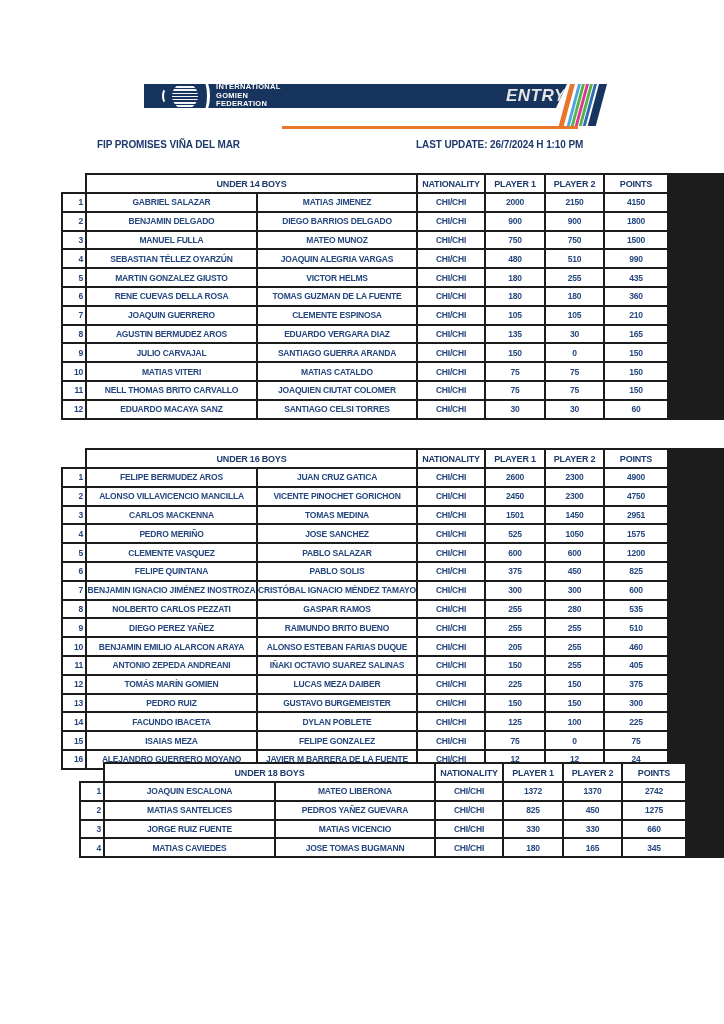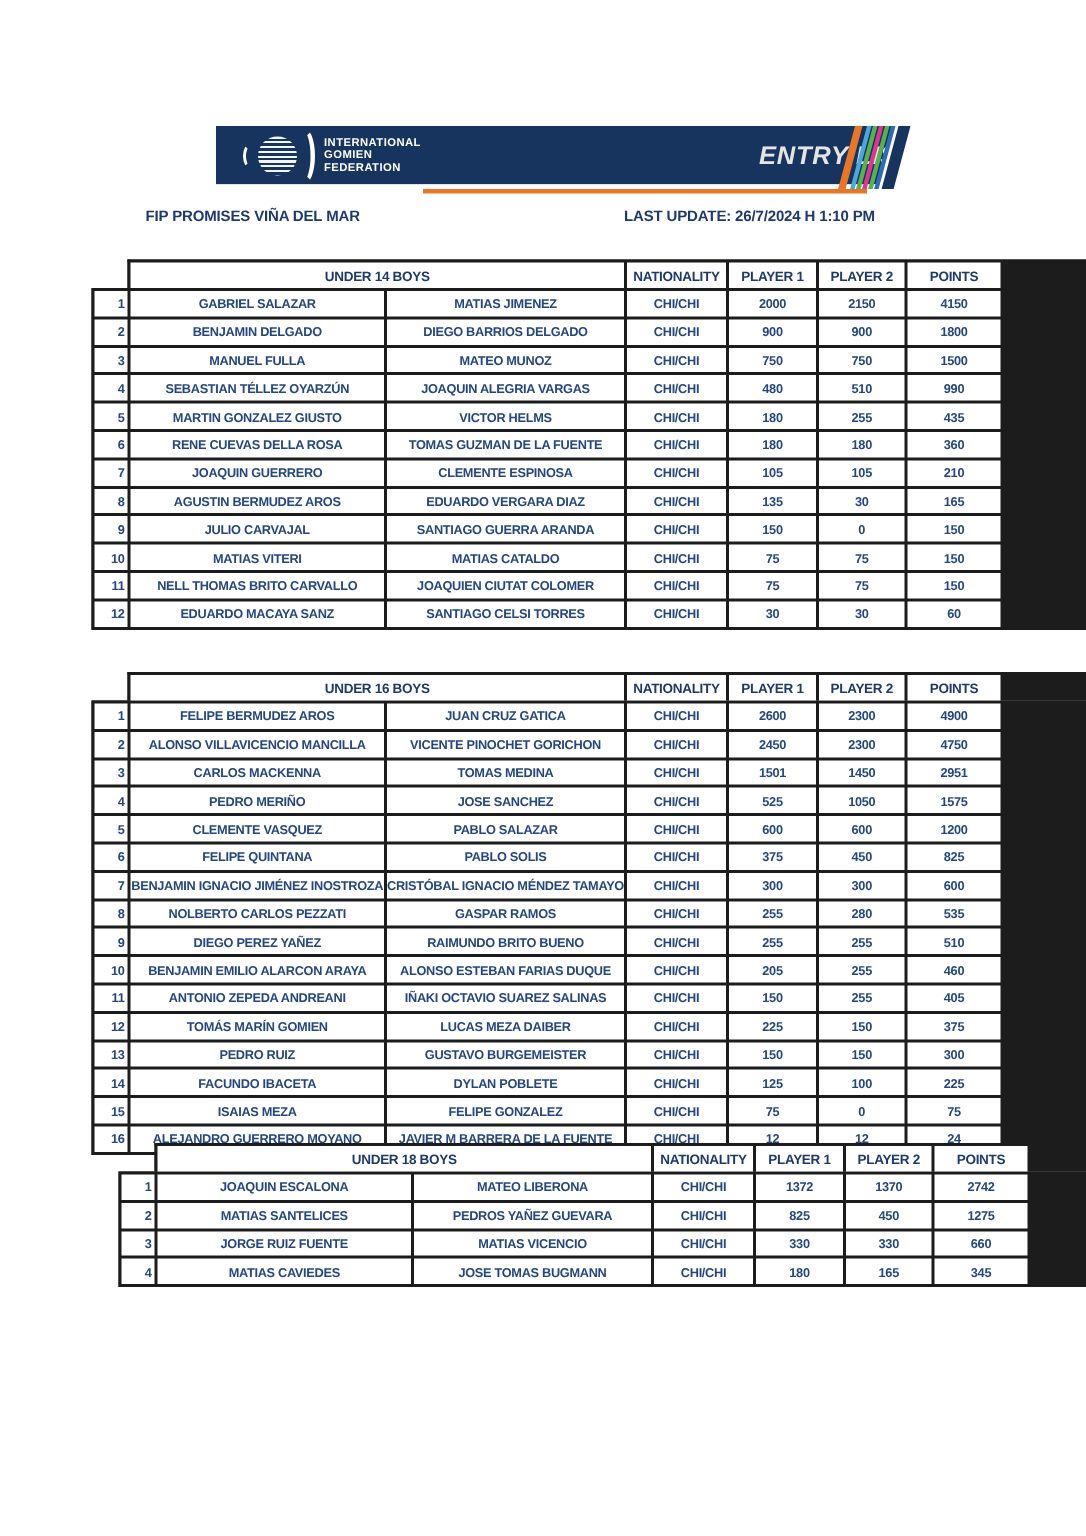--- a/index.html
+++ b/index.html
@@ -1,21 +1,21 @@
 <!DOCTYPE html>
 <html><head>
 <meta charset="utf-8">
 <style>
   html,body{margin:0;padding:0;}
   body{width:724px;height:1024px;background:#f4f4f2;font-family:"Liberation Sans","DejaVu Sans",sans-serif;}
   .page{position:relative;width:724px;height:1024px;background:#ffffff;overflow:hidden;}
 
   
-  .banner{position:absolute;left:144px;top:84px;width:423px;height:39px;background:#17345e;
-          clip-path:polygon(0 0,100% 0,calc(100% - 11px) 100%,0 100%);padding-left:28px;}
+  .banner{position:absolute;left:144px;top:84px;width:423px;height:24px;background:#17345e;
+          clip-path:polygon(0 0,100% 0,calc(100% - 11px) 100%,0 100%);}
   .logo{position:absolute;left:18px;top:0;height:100%;display:flex;align-items:center;}
   .paren-left{width:5px;height:12px;border:2px solid transparent;border-left-color:#ffffff;border-radius:50%;margin-right:1px;}
   .ball{width:26px;height:26px;border-radius:50%;
         background:repeating-linear-gradient(to bottom,rgba(255,255,255,.95) 0 1.4px,rgba(23,52,94,0) 1.4px 3.2px);}
   .paren-right{width:9px;height:32px;border:3px solid transparent;border-right-color:#ffffff;border-radius:50%;margin-left:-3px;}
   .logo-text{margin-left:6px;color:#ffffff;font-weight:bold;font-size:7.5px;line-height:8.5px;letter-spacing:.3px;}
   .banner-title{position:absolute;left:318px;top:0;height:100%;display:flex;align-items:center;
                 color:#e5e5e5;font-weight:bold;font-style:italic;font-size:17px;letter-spacing:.5px;white-space:nowrap;margin-left:44px;}
   .stripes{position:absolute;left:570px;top:84px;height:42px;display:flex;transform:skewX(-15deg);transform-origin:top left;}
   .stripes div{height:100%;}

